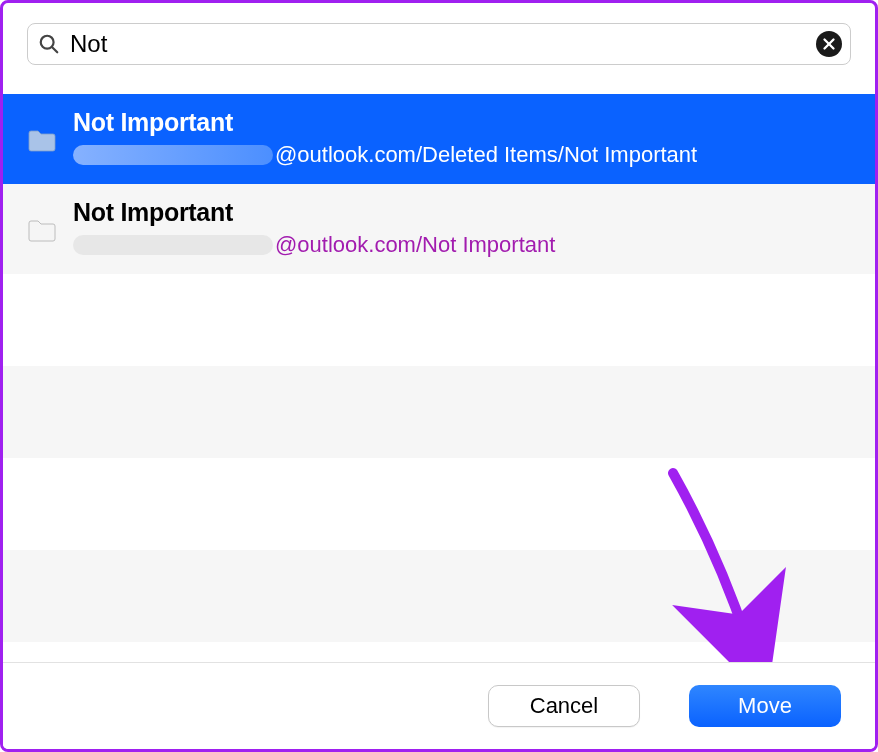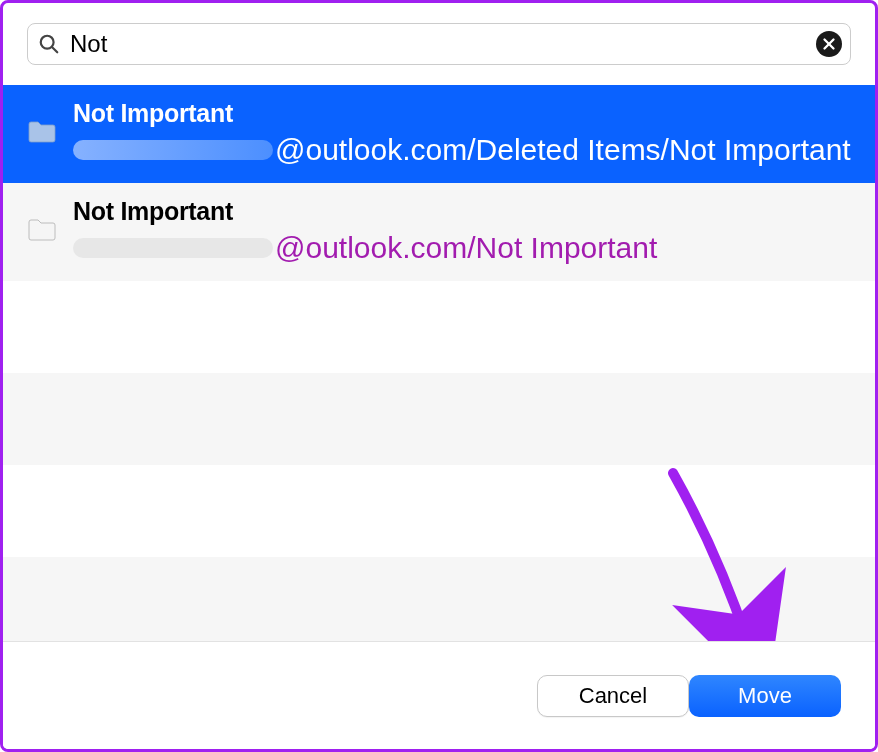--- a/index.html
+++ b/index.html
@@ -17,21 +17,21 @@
     .outer-border {
       width: 878px;
       height: 752px;
       border: 3px solid #a020f0;
       border-radius: 8px;
       position: relative;
       overflow: hidden;
       background: #fff;
     }
     .search-wrapper {
-      padding: 20px 24px 20px 24px;
+      padding: 20px 24px 29px 24px;
     }
     .search-box {
       display: flex;
       align-items: center;
       border: 1px solid #ccc;
       border-radius: 8px;
       height: 42px;
       padding: 0 8px 0 10px;
       background: #fff;
     }
@@ -102,21 +102,21 @@
       flex: 1 1 auto;
       min-width: 0;
     }
     .folder-title {
       font-size: 25px;
       font-weight: 700;
       margin-bottom: 5px;
       letter-spacing: -0.3px;
     }
     .folder-path {
-      font-size: 30px;
+      font-size: 22px;
       font-weight: 400;
       display: flex;
       align-items: center;
     }
     .row.selected .folder-title {
       color: #fff;
     }
     .row.selected .folder-path {
       color: #fff;
     }
@@ -139,26 +139,27 @@
     .redacted.norm {
       width: 200px;
       height: 20px;
       background: #e7e7e7;
     }
     .footer {
       position: absolute;
       bottom: 0;
       left: 0;
       right: 0;
-      height: 108px;
+      height: 87px;
       border-top: 1px solid #e2e2e2;
       display: flex;
       align-items: center;
       justify-content: flex-end;
       padding: 0 34px;
+      gap: 18px;
       background: #fff;
     }
     .btn {
       min-width: 152px;
       height: 42px;
       border-radius: 10px;
       font-size: 22px;
       border: none;
       cursor: pointer;
       font-family: inherit;
@@ -169,20 +170,21 @@
     }
     .btn-cancel {
       background: #fff;
       border: 1px solid #c8c8c8;
       color: #000;
       box-shadow: 0 1px 1px rgba(0,0,0,0.05);
     }
     .btn-move {
       background: linear-gradient(180deg, #2f86ff 0%, #0a62ff 100%);
       color: #fff;
+      margin-left: 31px;
     }
     .arrow-overlay {
       position: absolute;
       top: 460px;
       left: 640px;
       pointer-events: none;
     }
   </style>
 </head>
 <body>

